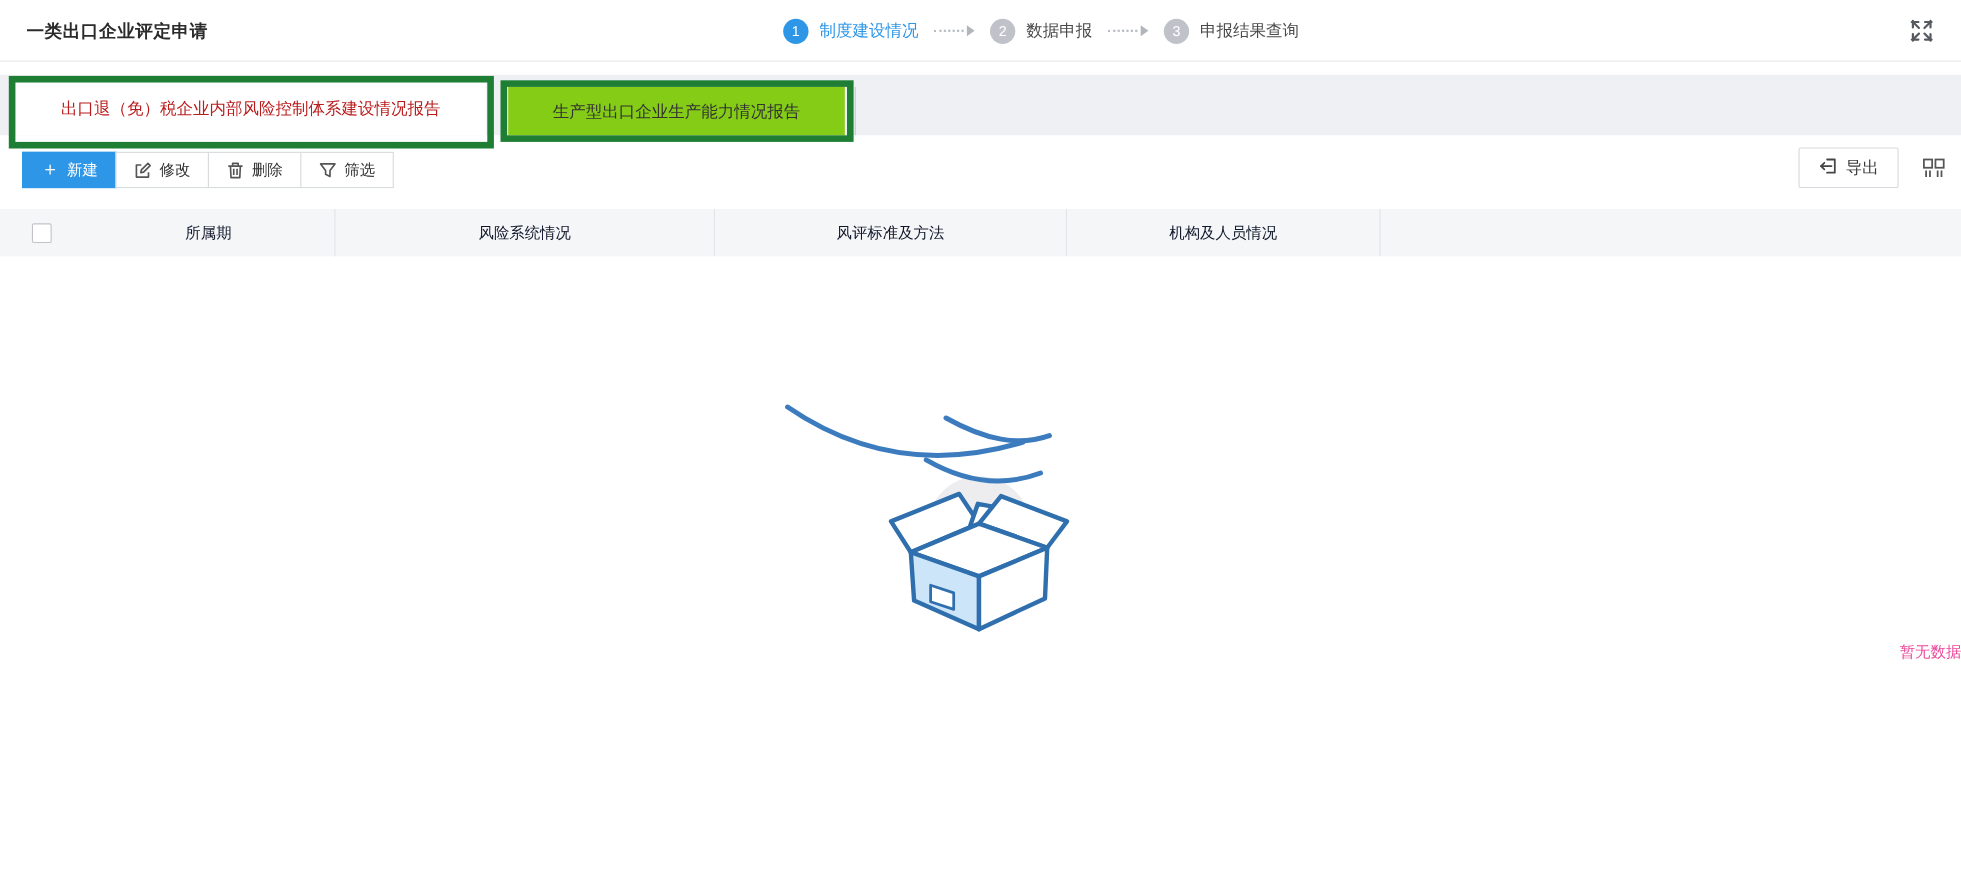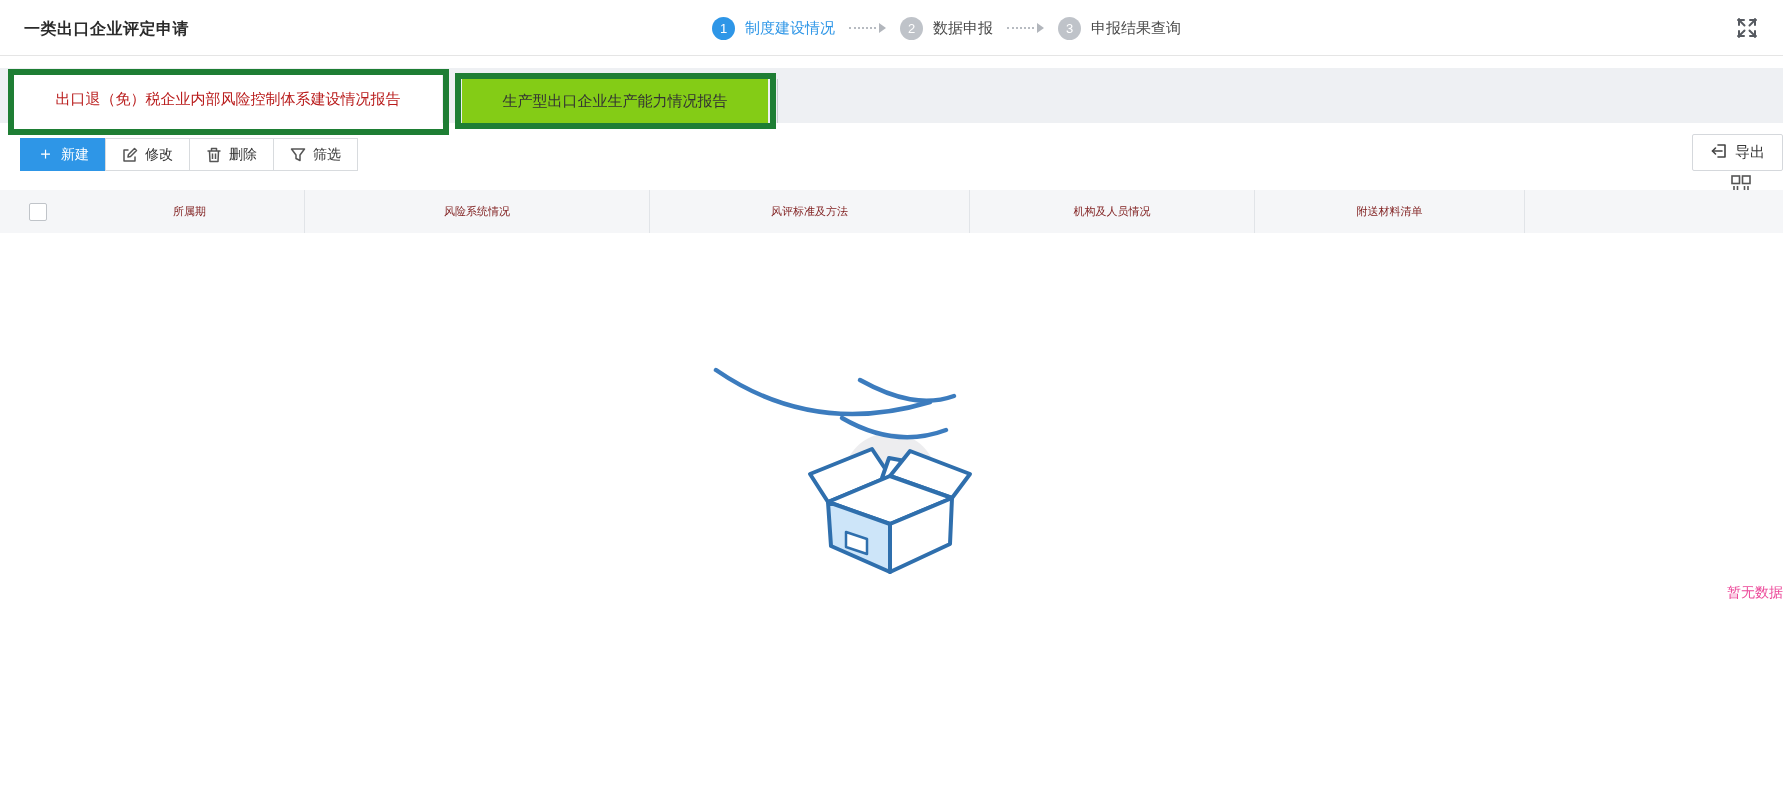--- a/index.html
+++ b/index.html
@@ -37,27 +37,27 @@
 
   
   .toolbar { position:absolute; left:0; top:138px; width:1783px; height:34px; }
   .toolbar-left { position:absolute; left:20px; top:0; display:flex; }
   .btn { display:flex; align-items:center; justify-content:center; gap:7px; height:33px; padding:0 16px; font-size:14px; background:#fff; border:1px solid #d8dbde; color:#333; cursor:pointer; white-space:nowrap; }
   .btn + .btn { margin-left:-1px; }
   .btn-primary { background:#2e96e7; border-color:#2e96e7; color:#fff; }
   .btn-primary .plus { font-size:17px; line-height:1; margin-top:-2px; }
   .btn svg { display:block; }
 
-  .toolbar-right { position:absolute; right:0; top:-4px; display:flex; align-items:center;flex-direction:column; }
+  .toolbar-right { position:absolute; right:0; top:-4px; display:flex; align-items:center; }
   .btn-export { height:37px; padding:0 17px; border-radius:2px; border:1px solid #d5d8dc; display:flex; align-items:center; gap:7px; font-size:15px; color:#3a3a3a; background:#fff; cursor:pointer; }
   .col-config { margin-left:19px; margin-right:12px; width:26px; height:26px; cursor:pointer; display:flex; align-items:center; justify-content:center; }
 
   
   .table-header { position:absolute; left:0; top:190px; width:1783px; height:43px; background:#f5f6f8; display:flex; align-items:stretch; }
-  .th { display:flex; align-items:center; justify-content:center; font-size:11px; color:#7f1d1d; }
+  .th { display:flex; align-items:center; justify-content:center; font-size:14px; color:#0f172a; }
   .th-sep { border-right:1px solid #e1e4e8; }
   .th-check { width:75px; }
   .checkbox { width:18px; height:18px; background:#fff; border:1px solid #c0c4c9; border-radius:2px; cursor:pointer; }
 
   
   .empty-illustration { position:absolute; left:700px; top:352px; }
   .empty-text { position:absolute; left:0; top:584px; width:1783px; text-align:right; font-size:14px; color:#ec4899; }
 </style>
 </head>
 <body>
@@ -170,21 +170,20 @@
   </div>
 
   <div class="table-header">
     <div class="th th-check">
       <div class="checkbox"></div>
     </div>
     <div class="th th-sep" style="width:230px">所属期</div>
     <div class="th th-sep" style="width:345px">风险系统情况</div>
     <div class="th th-sep" style="width:320px">风评标准及方法</div>
     <div class="th th-sep" style="width:285px">机构及人员情况</div>
-    <div class="th th-sep" style="width:270px">附送材料清单</div>
     <div class="th" style="flex:1"></div>
   </div>
 
   <div class="empty-illustration">
     <svg width="380" height="230" viewBox="0 0 380 230" fill="none">
       <circle cx="190" cy="128" r="47" fill="#ededef"></circle>
       <g stroke="#3c7cbe" stroke-width="4.5" stroke-linecap="round" fill="none">
         <path d="M16,18 C 80,62 150,74 230,50"></path>
         <path d="M160,28 C 196,48 226,54 254,44"></path>
         <path d="M142,66 C 180,88 214,90 246,78"></path>

